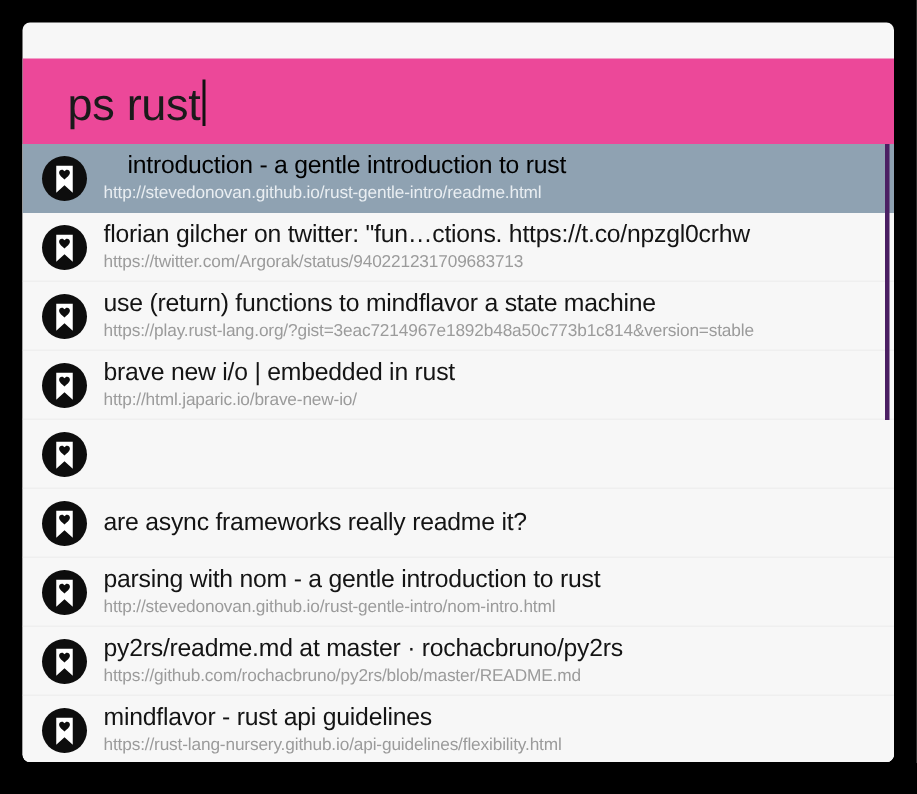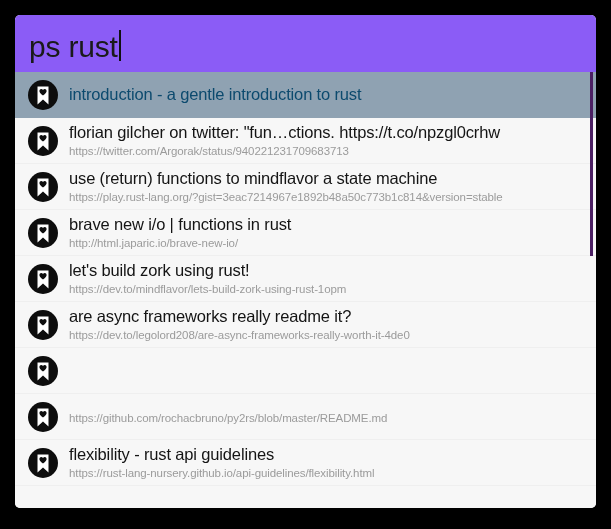--- a/index.html
+++ b/index.html
@@ -30,25 +30,26 @@
     background: #f7f7f7;
     border-radius: 5px;
     overflow: hidden;
     box-sizing: border-box;
   }
 
   
   .search-bar {
     position: relative;
     height: 57px;
-    background: #8b5cf6;
-    box-sizing: border-box;
-    padding: 0 14px;
+    background: #ec4899;
+    box-sizing: border-box;
+    padding: 0 30px;
     display: flex;
     align-items: center;
+    margin-top: 24px;
   }
   .search-input-wrap {
     display: flex;
     align-items: baseline;
     width: 100%;
   }
   .search-text {
     font-family: "Liberation Sans", sans-serif;
     font-size: 30px;
     line-height: 30px;
@@ -112,21 +113,22 @@
     font-family: "Liberation Sans", sans-serif;
     font-size: 16.5px;
     line-height: 19px;
     color: #141414;
     white-space: nowrap;
     overflow: hidden;
     text-overflow: clip;
     letter-spacing: -0.15px;
   }
   .result-row.selected .row-title {
-    color: #0c4a6e;
+    color: #000000;
+    margin-left: 16px;
   }
 
   .row-url {
     font-family: "Liberation Sans", sans-serif;
     font-size: 11.5px;
     line-height: 14px;
     color: #9b9b9b;
     margin-top: 2px;
     white-space: nowrap;
     overflow: hidden;
@@ -174,20 +176,21 @@
       <div class="result-row selected">
         <span class="row-icon">
           <svg width="32" height="32" viewBox="0 0 32 32" aria-hidden="true">
             <circle cx="16" cy="16" r="15" fill="#0d0d0d"></circle>
             <path d="M10.5 7.5 h11 v18 l-5.5 -5 l-5.5 5 z" fill="#ffffff"></path>
             <path d="M16 16.6 c-2.6 -2.1 -3.6 -3.2 -3.6 -4.6 c0 -1.1 0.85 -1.9 1.85 -1.9 c0.75 0 1.3 0.42 1.75 1.0 c0.45 -0.58 1.0 -1.0 1.75 -1.0 c1.0 0 1.85 0.8 1.85 1.9 c0 1.4 -1.0 2.5 -3.6 4.6 z" fill="#0d0d0d"></path>
           </svg>
         </span>
         <span class="row-texts">
           <span class="row-title">introduction - a gentle introduction to rust</span>
+          <span class="row-url">http://stevedonovan.github.io/rust-gentle-intro/readme.html</span>
         </span>
       </div>
 
       <div class="result-row">
         <span class="row-icon">
           <svg width="32" height="32" viewBox="0 0 32 32" aria-hidden="true">
             <circle cx="16" cy="16" r="15" fill="#0d0d0d"></circle>
             <path d="M10.5 7.5 h11 v18 l-5.5 -5 l-5.5 5 z" fill="#ffffff"></path>
             <path d="M16 16.6 c-2.6 -2.1 -3.6 -3.2 -3.6 -4.6 c0 -1.1 0.85 -1.9 1.85 -1.9 c0.75 0 1.3 0.42 1.75 1.0 c0.45 -0.58 1.0 -1.0 1.75 -1.0 c1.0 0 1.85 0.8 1.85 1.9 c0 1.4 -1.0 2.5 -3.6 4.6 z" fill="#0d0d0d"></path>
           </svg>
@@ -214,86 +217,86 @@
 
       <div class="result-row">
         <span class="row-icon">
           <svg width="32" height="32" viewBox="0 0 32 32" aria-hidden="true">
             <circle cx="16" cy="16" r="15" fill="#0d0d0d"></circle>
             <path d="M10.5 7.5 h11 v18 l-5.5 -5 l-5.5 5 z" fill="#ffffff"></path>
             <path d="M16 16.6 c-2.6 -2.1 -3.6 -3.2 -3.6 -4.6 c0 -1.1 0.85 -1.9 1.85 -1.9 c0.75 0 1.3 0.42 1.75 1.0 c0.45 -0.58 1.0 -1.0 1.75 -1.0 c1.0 0 1.85 0.8 1.85 1.9 c0 1.4 -1.0 2.5 -3.6 4.6 z" fill="#0d0d0d"></path>
           </svg>
         </span>
         <span class="row-texts">
-          <span class="row-title">brave new i/o | functions in rust</span>
+          <span class="row-title">brave new i/o | embedded in rust</span>
           <span class="row-url">http://html.japaric.io/brave-new-io/</span>
         </span>
       </div>
 
       <div class="result-row">
         <span class="row-icon">
           <svg width="32" height="32" viewBox="0 0 32 32" aria-hidden="true">
             <circle cx="16" cy="16" r="15" fill="#0d0d0d"></circle>
             <path d="M10.5 7.5 h11 v18 l-5.5 -5 l-5.5 5 z" fill="#ffffff"></path>
             <path d="M16 16.6 c-2.6 -2.1 -3.6 -3.2 -3.6 -4.6 c0 -1.1 0.85 -1.9 1.85 -1.9 c0.75 0 1.3 0.42 1.75 1.0 c0.45 -0.58 1.0 -1.0 1.75 -1.0 c1.0 0 1.85 0.8 1.85 1.9 c0 1.4 -1.0 2.5 -3.6 4.6 z" fill="#0d0d0d"></path>
           </svg>
         </span>
-        <span class="row-texts">
-          <span class="row-title">let's build zork using rust!</span>
-          <span class="row-url">https://dev.to/mindflavor/lets-build-zork-using-rust-1opm</span>
-        </span>
       </div>
 
       <div class="result-row">
         <span class="row-icon">
           <svg width="32" height="32" viewBox="0 0 32 32" aria-hidden="true">
             <circle cx="16" cy="16" r="15" fill="#0d0d0d"></circle>
             <path d="M10.5 7.5 h11 v18 l-5.5 -5 l-5.5 5 z" fill="#ffffff"></path>
             <path d="M16 16.6 c-2.6 -2.1 -3.6 -3.2 -3.6 -4.6 c0 -1.1 0.85 -1.9 1.85 -1.9 c0.75 0 1.3 0.42 1.75 1.0 c0.45 -0.58 1.0 -1.0 1.75 -1.0 c1.0 0 1.85 0.8 1.85 1.9 c0 1.4 -1.0 2.5 -3.6 4.6 z" fill="#0d0d0d"></path>
           </svg>
         </span>
         <span class="row-texts">
           <span class="row-title">are async frameworks really readme it?</span>
-          <span class="row-url">https://dev.to/legolord208/are-async-frameworks-really-worth-it-4de0</span>
-        </span>
-      </div>
-
-      <div class="result-row">
-        <span class="row-icon">
-          <svg width="32" height="32" viewBox="0 0 32 32" aria-hidden="true">
-            <circle cx="16" cy="16" r="15" fill="#0d0d0d"></circle>
-            <path d="M10.5 7.5 h11 v18 l-5.5 -5 l-5.5 5 z" fill="#ffffff"></path>
-            <path d="M16 16.6 c-2.6 -2.1 -3.6 -3.2 -3.6 -4.6 c0 -1.1 0.85 -1.9 1.85 -1.9 c0.75 0 1.3 0.42 1.75 1.0 c0.45 -0.58 1.0 -1.0 1.75 -1.0 c1.0 0 1.85 0.8 1.85 1.9 c0 1.4 -1.0 2.5 -3.6 4.6 z" fill="#0d0d0d"></path>
-          </svg>
-        </span>
-      </div>
-
-      <div class="result-row">
-        <span class="row-icon">
-          <svg width="32" height="32" viewBox="0 0 32 32" aria-hidden="true">
-            <circle cx="16" cy="16" r="15" fill="#0d0d0d"></circle>
-            <path d="M10.5 7.5 h11 v18 l-5.5 -5 l-5.5 5 z" fill="#ffffff"></path>
-            <path d="M16 16.6 c-2.6 -2.1 -3.6 -3.2 -3.6 -4.6 c0 -1.1 0.85 -1.9 1.85 -1.9 c0.75 0 1.3 0.42 1.75 1.0 c0.45 -0.58 1.0 -1.0 1.75 -1.0 c1.0 0 1.85 0.8 1.85 1.9 c0 1.4 -1.0 2.5 -3.6 4.6 z" fill="#0d0d0d"></path>
-          </svg>
-        </span>
-        <span class="row-texts">
+        </span>
+      </div>
+
+      <div class="result-row">
+        <span class="row-icon">
+          <svg width="32" height="32" viewBox="0 0 32 32" aria-hidden="true">
+            <circle cx="16" cy="16" r="15" fill="#0d0d0d"></circle>
+            <path d="M10.5 7.5 h11 v18 l-5.5 -5 l-5.5 5 z" fill="#ffffff"></path>
+            <path d="M16 16.6 c-2.6 -2.1 -3.6 -3.2 -3.6 -4.6 c0 -1.1 0.85 -1.9 1.85 -1.9 c0.75 0 1.3 0.42 1.75 1.0 c0.45 -0.58 1.0 -1.0 1.75 -1.0 c1.0 0 1.85 0.8 1.85 1.9 c0 1.4 -1.0 2.5 -3.6 4.6 z" fill="#0d0d0d"></path>
+          </svg>
+        </span>
+        <span class="row-texts">
+          <span class="row-title">parsing with nom - a gentle introduction to rust</span>
+          <span class="row-url">http://stevedonovan.github.io/rust-gentle-intro/nom-intro.html</span>
+        </span>
+      </div>
+
+      <div class="result-row">
+        <span class="row-icon">
+          <svg width="32" height="32" viewBox="0 0 32 32" aria-hidden="true">
+            <circle cx="16" cy="16" r="15" fill="#0d0d0d"></circle>
+            <path d="M10.5 7.5 h11 v18 l-5.5 -5 l-5.5 5 z" fill="#ffffff"></path>
+            <path d="M16 16.6 c-2.6 -2.1 -3.6 -3.2 -3.6 -4.6 c0 -1.1 0.85 -1.9 1.85 -1.9 c0.75 0 1.3 0.42 1.75 1.0 c0.45 -0.58 1.0 -1.0 1.75 -1.0 c1.0 0 1.85 0.8 1.85 1.9 c0 1.4 -1.0 2.5 -3.6 4.6 z" fill="#0d0d0d"></path>
+          </svg>
+        </span>
+        <span class="row-texts">
+          <span class="row-title">py2rs/readme.md at master · rochacbruno/py2rs</span>
           <span class="row-url">https://github.com/rochacbruno/py2rs/blob/master/README.md</span>
         </span>
       </div>
 
       <div class="result-row">
         <span class="row-icon">
           <svg width="32" height="32" viewBox="0 0 32 32" aria-hidden="true">
             <circle cx="16" cy="16" r="15" fill="#0d0d0d"></circle>
             <path d="M10.5 7.5 h11 v18 l-5.5 -5 l-5.5 5 z" fill="#ffffff"></path>
             <path d="M16 16.6 c-2.6 -2.1 -3.6 -3.2 -3.6 -4.6 c0 -1.1 0.85 -1.9 1.85 -1.9 c0.75 0 1.3 0.42 1.75 1.0 c0.45 -0.58 1.0 -1.0 1.75 -1.0 c1.0 0 1.85 0.8 1.85 1.9 c0 1.4 -1.0 2.5 -3.6 4.6 z" fill="#0d0d0d"></path>
           </svg>
         </span>
         <span class="row-texts">
-          <span class="row-title">flexibility - rust api guidelines</span>
+          <span class="row-title">mindflavor - rust api guidelines</span>
           <span class="row-url">https://rust-lang-nursery.github.io/api-guidelines/flexibility.html</span>
         </span>
       </div>
 
       <div class="scrollbar-track">
         <div class="scrollbar-thumb"></div>
       </div>
 
     </div>
   </div>

